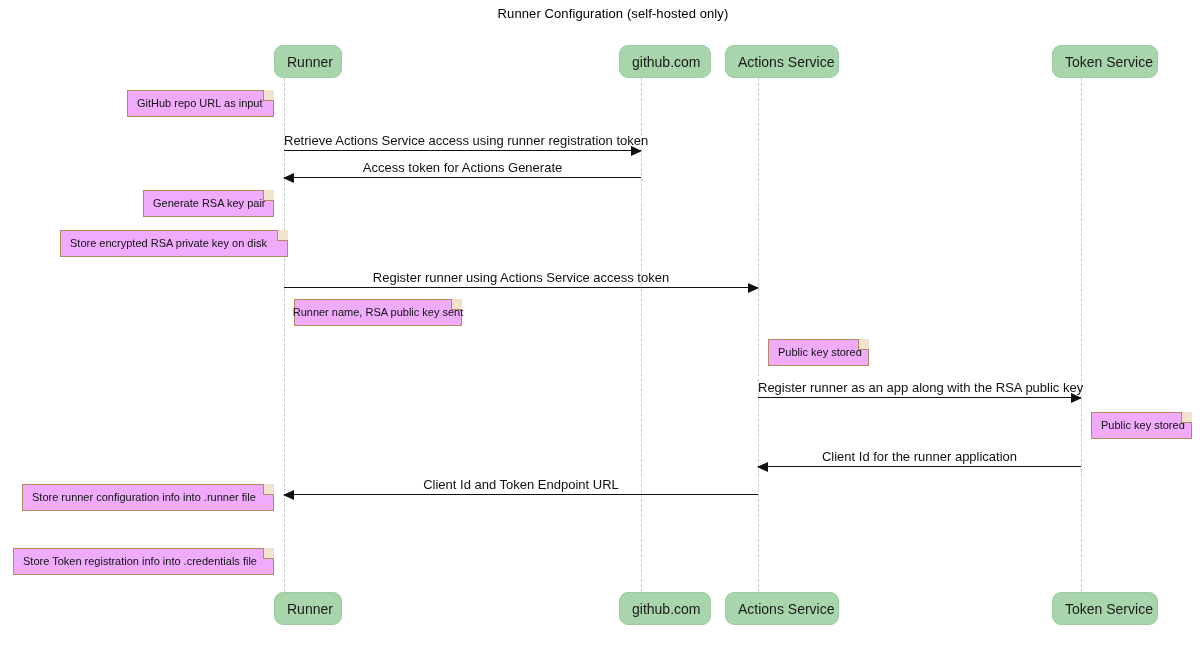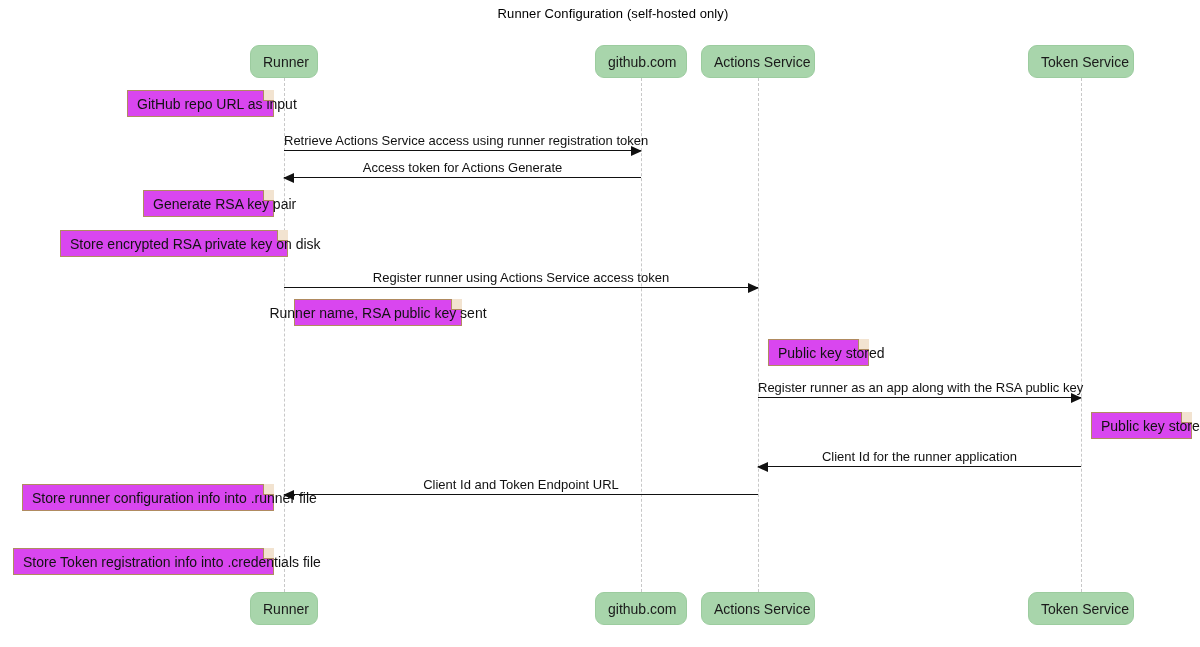--- a/index.html
+++ b/index.html
@@ -45,28 +45,29 @@
     line-height: 33px;
     background: #a8d5ab;
     border: 1px solid #9ccc9f;
     border-radius: 9px;
     text-align: center;
     font-size: 14px;
     color: #1a1a1a;
     white-space: nowrap;
     box-sizing: border-box;
     padding: 0 12px;
+    margin-left: 24px;
   }
   
   .note {
     position: absolute;
-    background: #d946ef;
+    background: #f0abfc;
     border: 1px solid #b08b60;
     box-sizing: border-box;
-    font-size: 14px;
+    font-size: 11px;
     color: #121212;
     line-height: 1;
     padding: 0 9px;
     height: 27px;
     display: flex;
     align-items: center;
     white-space: nowrap;
   }
   .note .fold {
     position: absolute;

